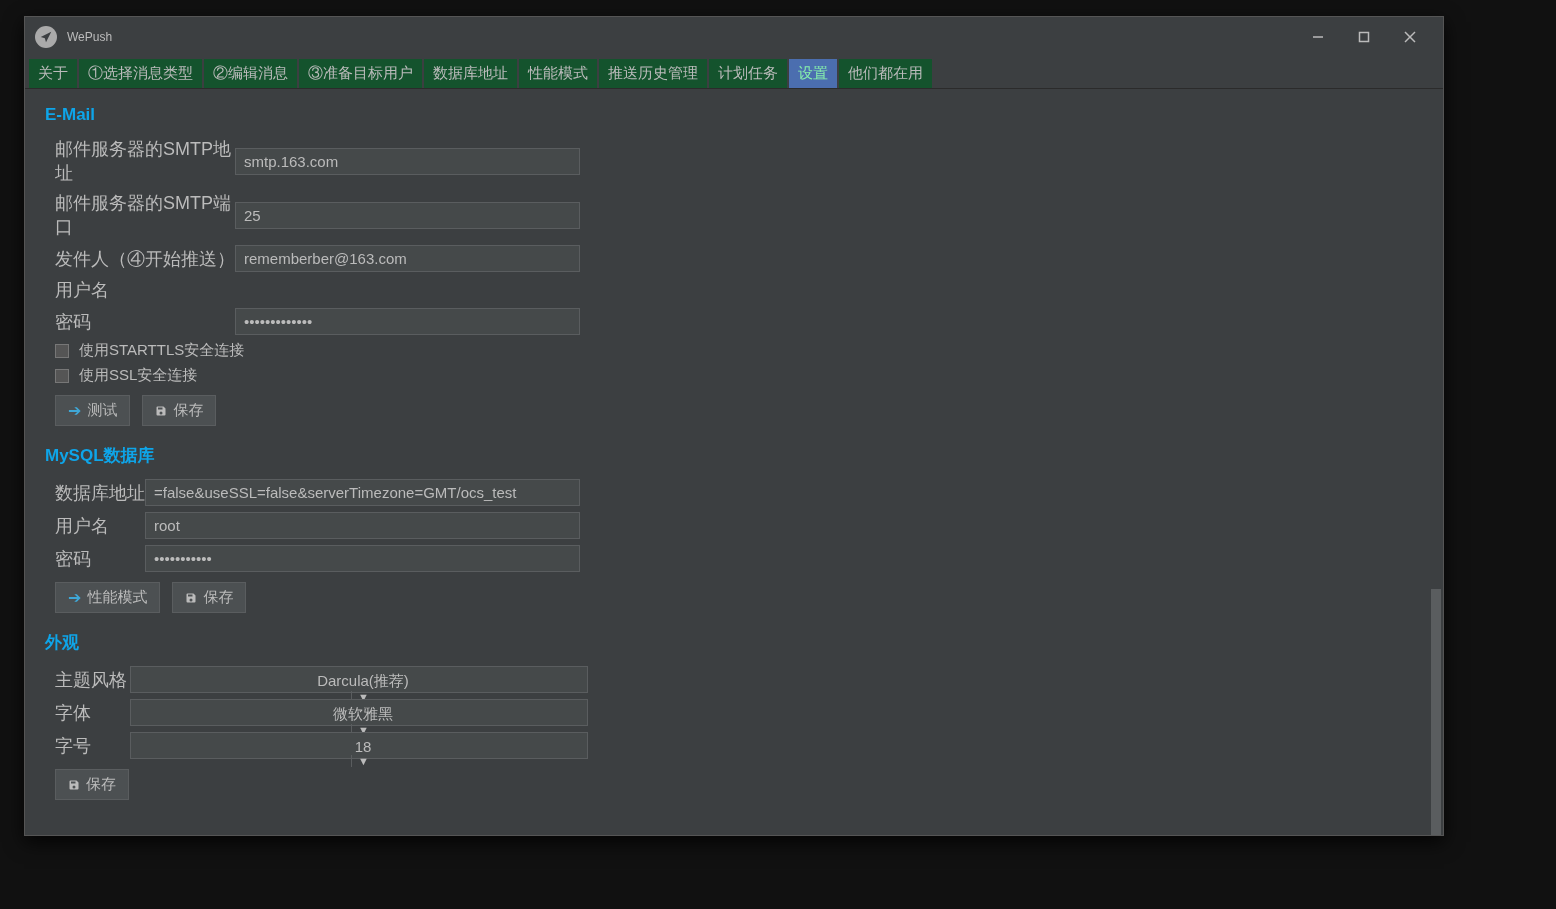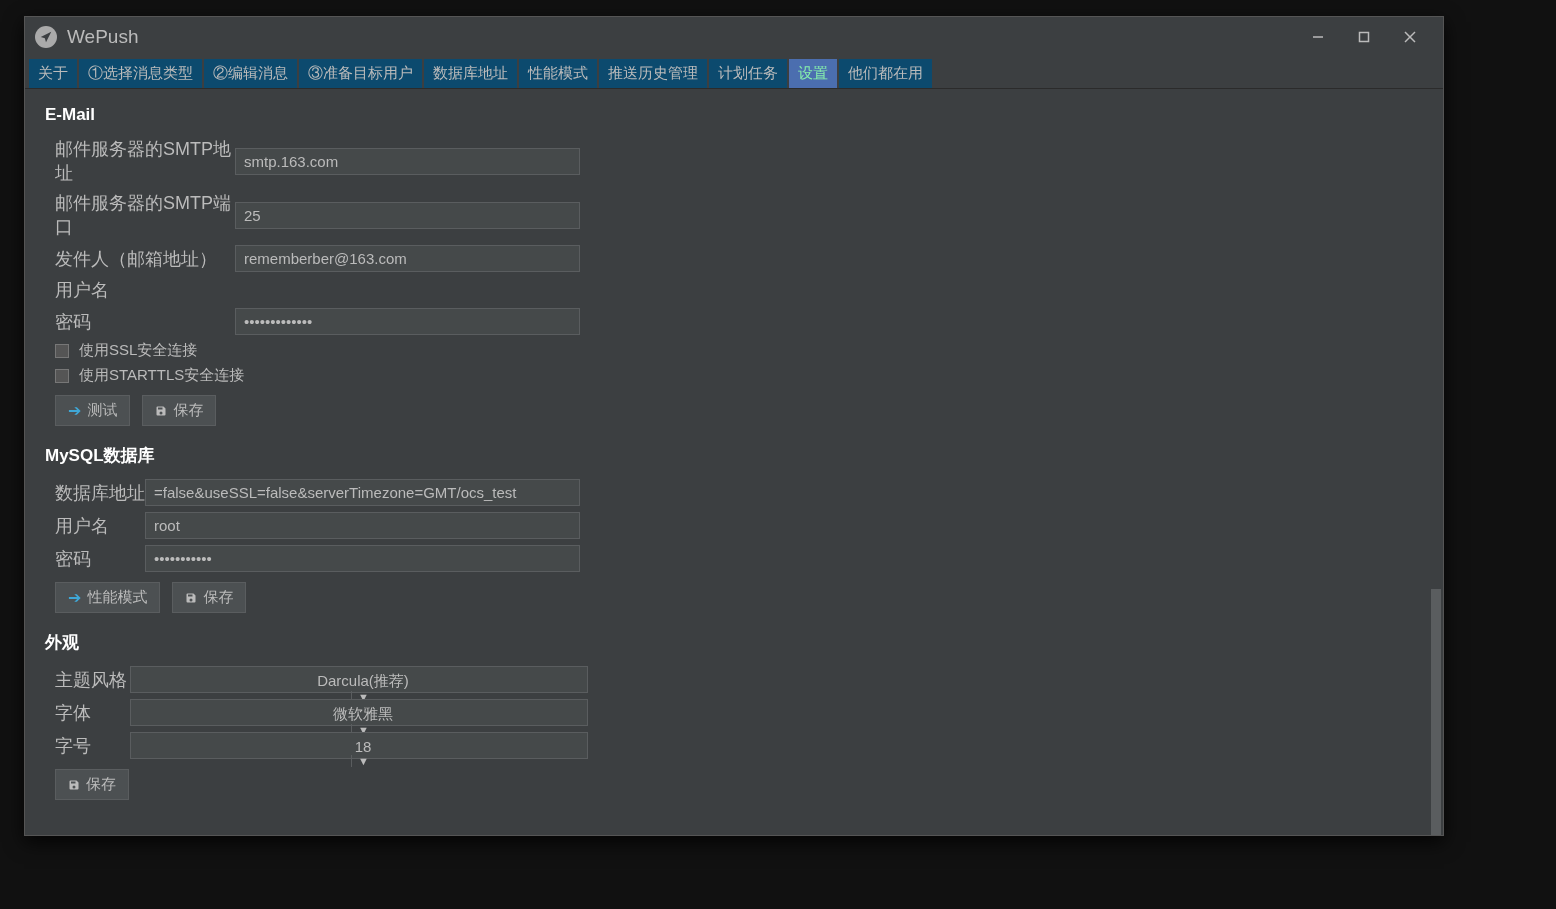--- a/index.html
+++ b/index.html
@@ -5,55 +5,55 @@
   * { box-sizing: border-box; margin: 0; padding: 0; font-family: "Microsoft YaHei", "微软雅黑", sans-serif; }
   body { background: #111; width: 1556px; height: 909px; overflow: hidden; }
   .window {
     position: absolute; left: 24px; top: 16px; width: 1420px; height: 820px;
     background: #3c3f41; border: 1px solid #555;
     box-shadow: 0 6px 18px rgba(0,0,0,0.8);
     display: flex; flex-direction: column;
   }
   .titlebar {
     height: 40px; display: flex; align-items: center; padding: 0 10px;
-    color: #bbb; font-size: 19px;
+    color: #bbb; font-size: 12px;
   }
   .titlebar .app-icon {
     width: 22px; height: 22px; border-radius: 50%;
     background: #aaa; margin-right: 10px;
     display: flex; align-items: center; justify-content: center;
   }
   .titlebar .app-icon svg { width: 14px; height: 14px; fill: #3c3f41; }
   .titlebar .spacer { flex: 1; }
   .winctrl { width: 46px; height: 40px; display: flex; align-items: center; justify-content: center; color: #bbb; }
   .winctrl svg { width: 12px; height: 12px; stroke: currentColor; fill: none; stroke-width: 1.5; }
 
   .tabbar {
     display: flex; flex-wrap: wrap; padding: 2px 4px 0 4px;
     border-bottom: 1px solid #2b2b2b;
   }
   .tab {
     padding: 5px 9px; margin-right: 2px;
     color: #bbb; font-size: 15px;
-    background: #0c4a6e; cursor: default;
+    background: #14532d; cursor: default;
     white-space: nowrap;
   }
   .tab.active { background: #4b6eaf; color: #86efac; }
 
   .content {
     flex: 1; overflow-y: auto; padding: 16px 20px;
     position: relative;
   }
   .scrollbar-thumb {
     position: absolute; right: 2px; top: 500px; width: 10px; height: 300px;
     background: #5a5d5f; border-radius: 0;
   }
 
   .section-title {
-    color: #ffffff; font-weight: bold; font-size: 17px;
+    color: #0ea5e9; font-weight: bold; font-size: 17px;
     margin-top: 8px; margin-bottom: 12px;
   }
   .section-title.first { margin-top: 0; }
 
   .form-row {
     display: flex; align-items: center; margin-bottom: 6px;
     padding-left: 10px;
   }
   .form-label {
     width: 180px; color: #bbb; font-size: 18px;
@@ -150,38 +150,38 @@
 
     <div class="form-row">
       <div class="form-label">邮件服务器的SMTP地址</div>
       <input class="text-input" value="smtp.163.com" style="">
     </div>
     <div class="form-row">
       <div class="form-label">邮件服务器的SMTP端口</div>
       <input class="text-input" value="25" style="">
     </div>
     <div class="form-row">
-      <div class="form-label">发件人（邮箱地址）</div>
+      <div class="form-label">发件人（④开始推送）</div>
       <input class="text-input" value="rememberber@163.com" style="">
     </div>
     <div class="form-row">
       <div class="form-label">用户名</div>
     </div>
     <div class="form-row">
       <div class="form-label">密码</div>
       <input class="text-input" value="•••••••••••••" style="">
     </div>
 
+    <div class="checkbox-row">
+      <div class="checkbox-box"></div>
+      <div class="checkbox-label">使用STARTTLS安全连接</div>
+    </div>
     <div class="checkbox-row">
       <div class="checkbox-box"></div>
       <div class="checkbox-label">使用SSL安全连接</div>
-    </div>
-    <div class="checkbox-row">
-      <div class="checkbox-box"></div>
-      <div class="checkbox-label">使用STARTTLS安全连接</div>
     </div>
 
     <div class="button-row">
       <div class="btn">
         <span class="icon arrow-icon">➔</span>
         <span>测试</span>
       </div>
       <div class="btn">
         <span class="icon save-icon">
           <svg viewBox="0 0 24 24">

